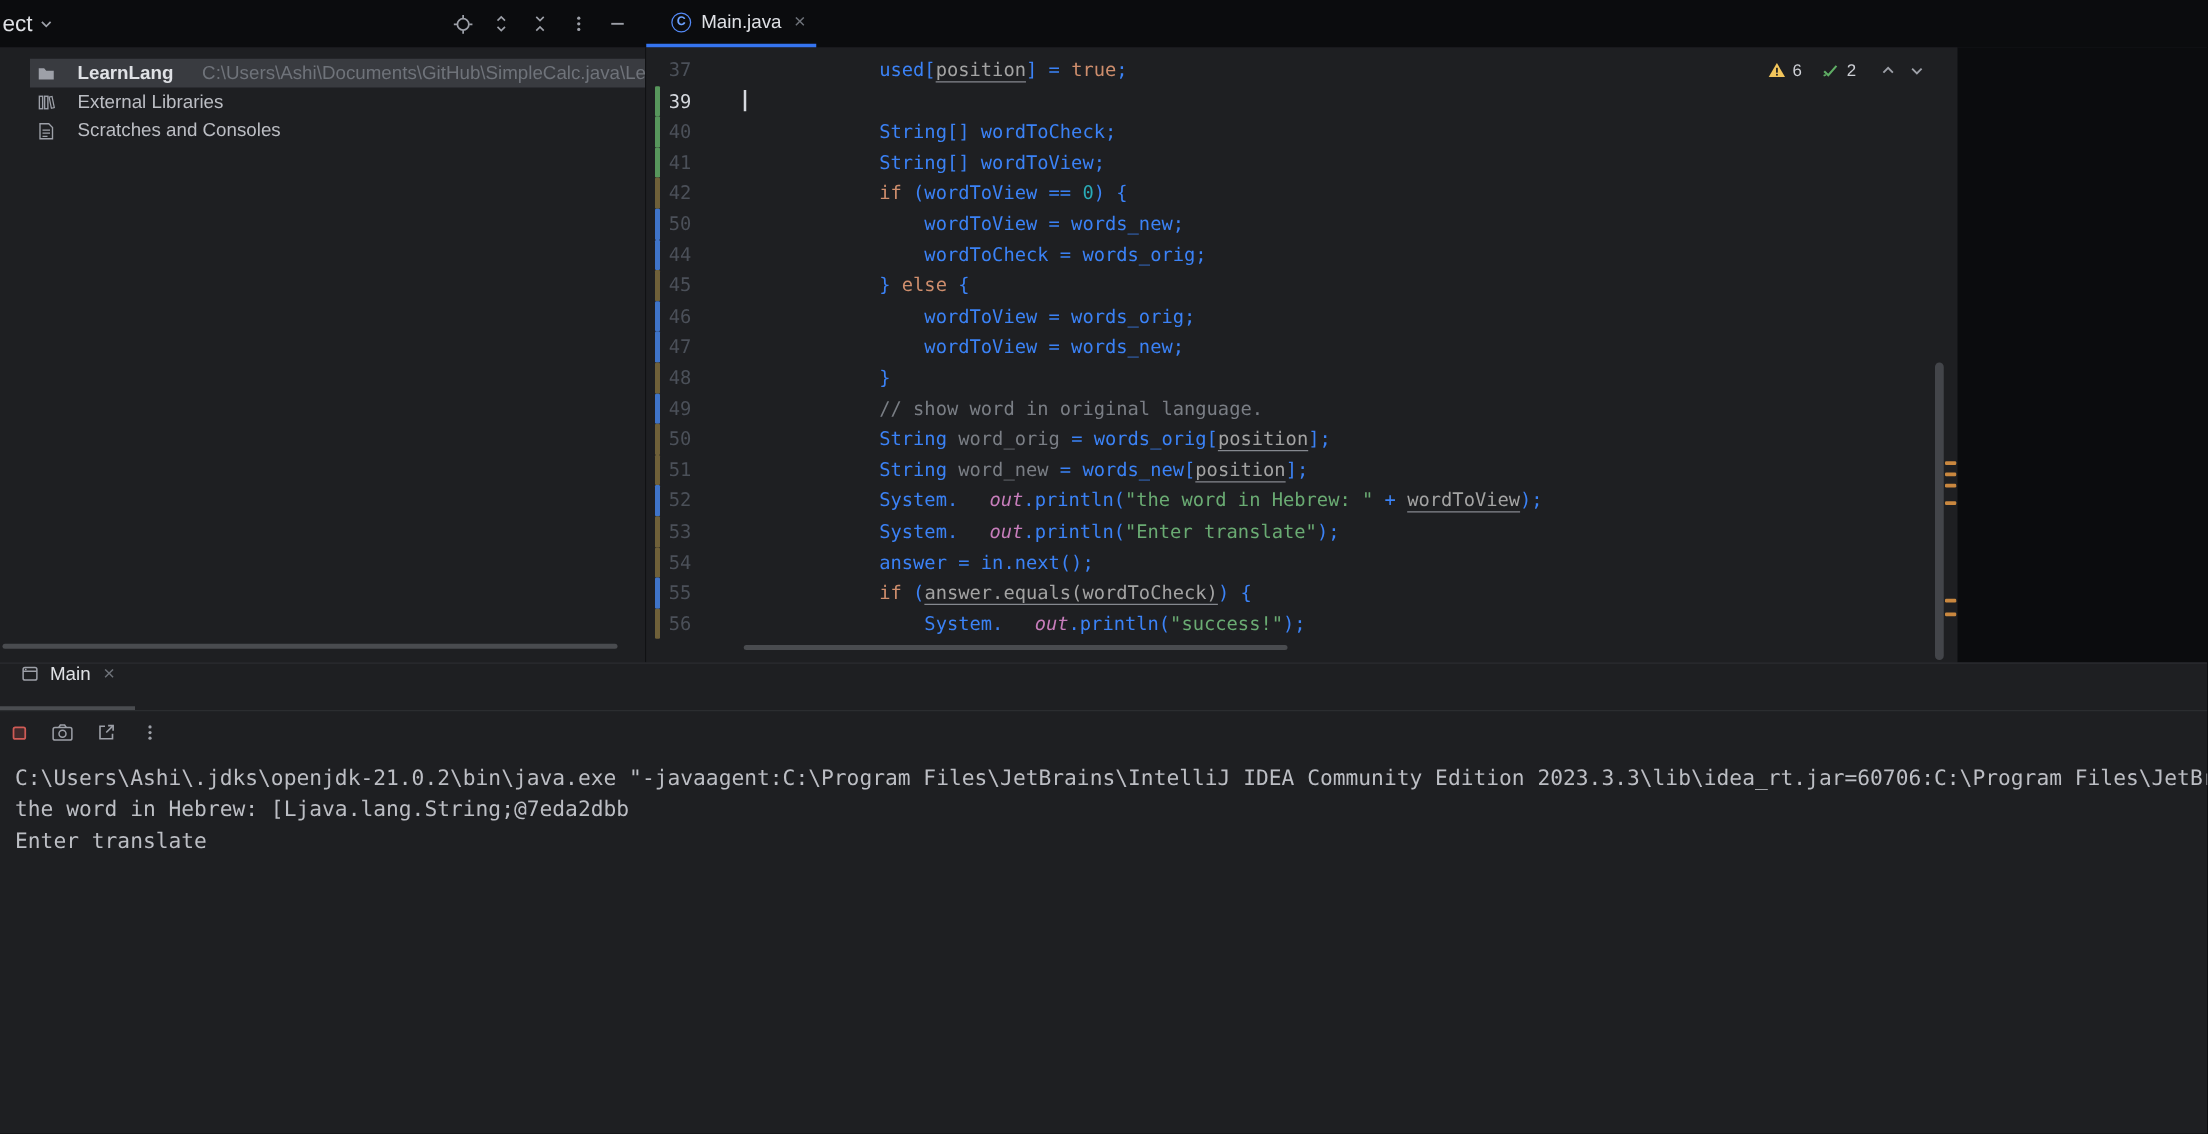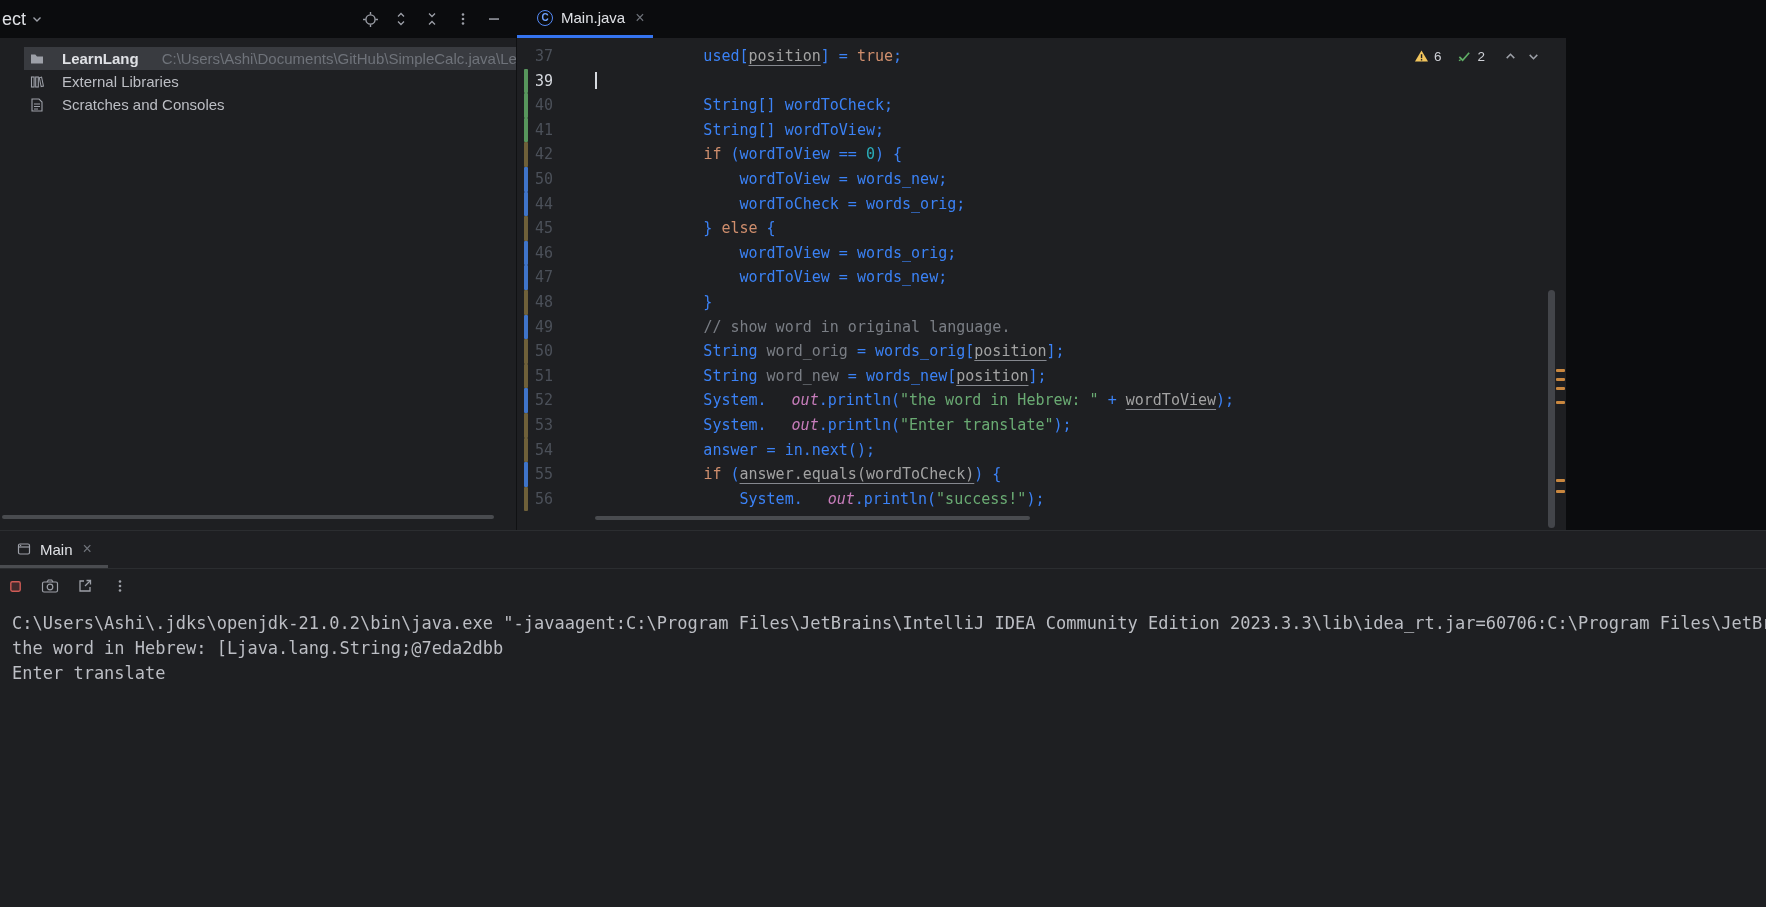--- a/index.html
+++ b/index.html
@@ -70,21 +70,21 @@
   .error-stripe { position:absolute; right:0; top:0; width:11px; height:100%; }
   .stripe-mark { position:absolute; right:1px; width:9px; height:3px; background:#c9873f; border-radius:1px; cursor:pointer; }
   .editor-hscroll { position:absolute; left:78px; top:478px; width:435px; height:4px;
                     background:#494b4f; border-radius:2px; cursor:pointer; }
   .void-right { position:absolute; left:1566px; top:38px; width:200px; height:492px; background:#0b0c0e; }
 
   
   .run-panel { position:absolute; left:0; top:530px; width:1766px; height:377px; background:#1e1f22;
                border-top:1px solid #2b2d30; }
   .run-tabs { position:relative; height:38px; border-bottom:1px solid #2b2d30; }
-  .run-tab { position:absolute; left:16px; top:0; height:36px; display:flex; align-items:center; gap:8px;
+  .run-tab { position:absolute; left:16px; top:0; height:36px; display:flex; align-items:flex-start; gap:8px;
              color:#dfe1e5; font-size:15px; cursor:pointer; }
   .run-tab-scroll { position:absolute; left:0; top:34px; width:108px; height:3px; background:#4a4c50; }
   .run-toolbar { height:34px; display:flex; align-items:center; gap:17px; padding-left:6px; }
   .console { padding:8px 0 0 12px; font-family:"DejaVu Sans Mono","Liberation Mono",monospace;
              font-size:17px; line-height:25px; color:#bcbec4; }
   .console-line { white-space:pre; overflow:hidden; }
 </style>
 </head>
 <body>
 

